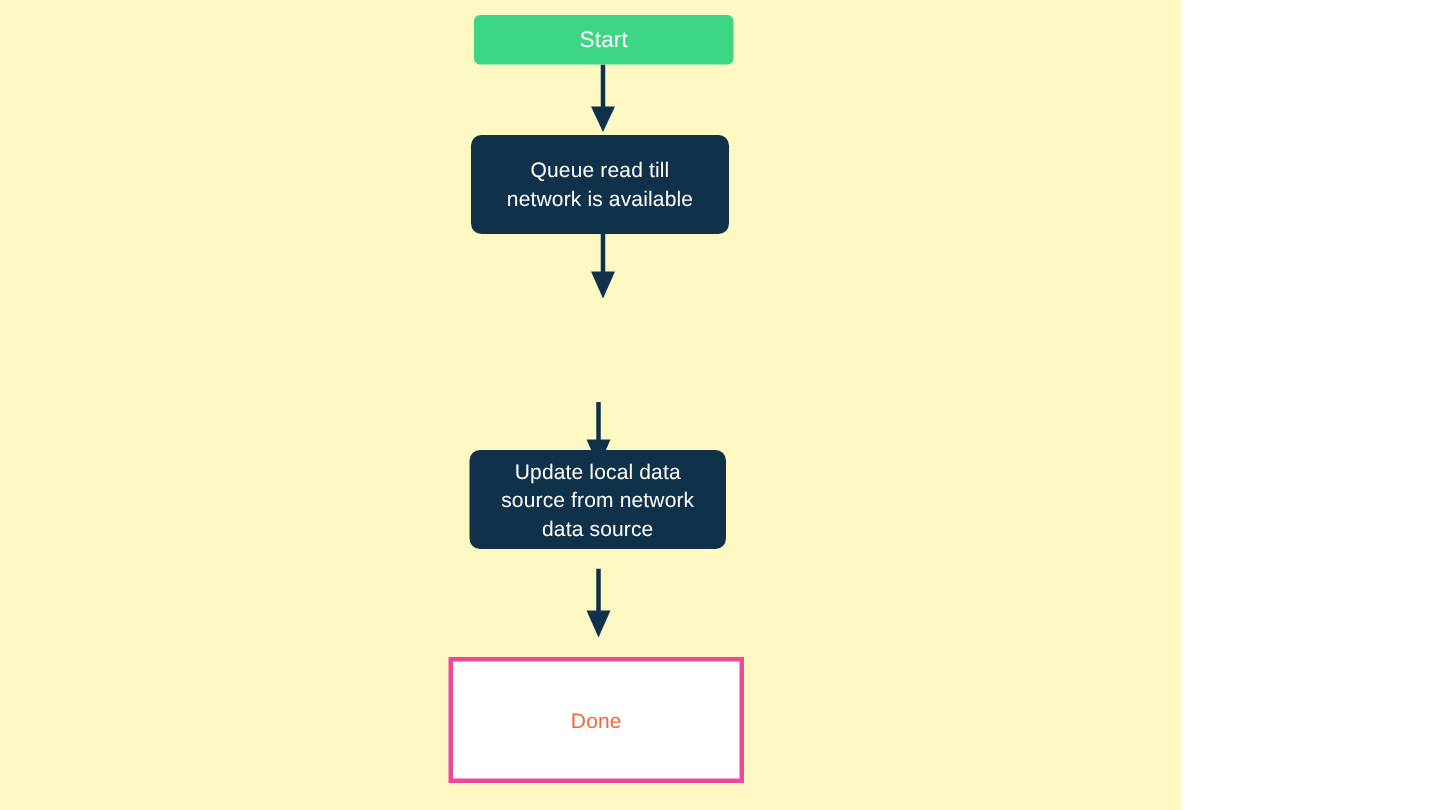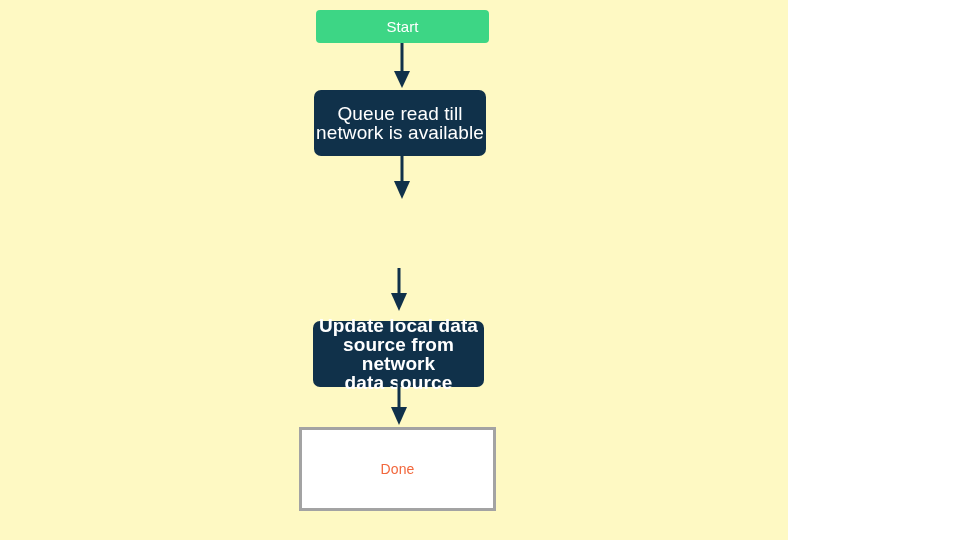--- a/index.html
+++ b/index.html
@@ -22,21 +22,21 @@
   }
 
   
   .node {
     position: absolute;
     box-sizing: border-box;
     display: flex;
     align-items: center;
     justify-content: center;
     text-align: center;
-    font-size: 19px;
+    font-size: 14px;
     line-height: 19px;
     letter-spacing: 0.1px;
     white-space: pre-line;
     -webkit-font-smoothing: antialiased;
   }
 
   
   .node-start {
     left: 316px;
     top: 10px;
@@ -49,30 +49,30 @@
   }
 
   
   .node-process {
     background: #10314a;
     color: #ffffff;
     border-radius: 7px;
   }
   .node-p1 { left: 314px; top: 90px;  width: 172px; height: 66px; }
   .node-p2 { left: 314px; top: 201px; width: 172px; height: 67px; }
-  .node-p3 { left: 313px; top: 321px; width: 171px; height: 66px; font-weight: bold; }
+  .node-p3 { left: 313px; top: 300px; width: 171px; height: 66px; }
 
   
   .node-done {
     left: 299px;
-    top: 427px;
+    top: 438px;
     width: 197px;
     height: 84px;
     background: #ffffff;
-    border: 3px solid #a3a3a3;
+    border: 3px solid #ec4899;
     border-radius: 0;
     color: #f2673c;
     font-size: 14px;
   }
 
   
   .edge {
     position: absolute;
     width: 22px;
     overflow: visible;

